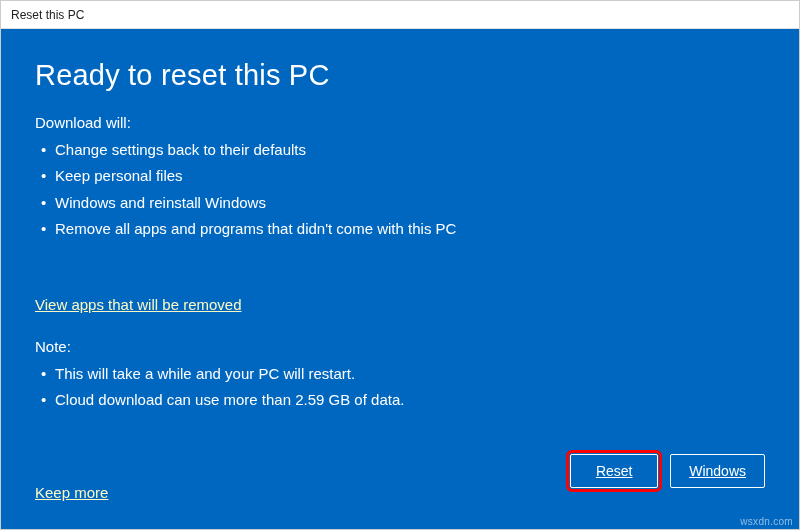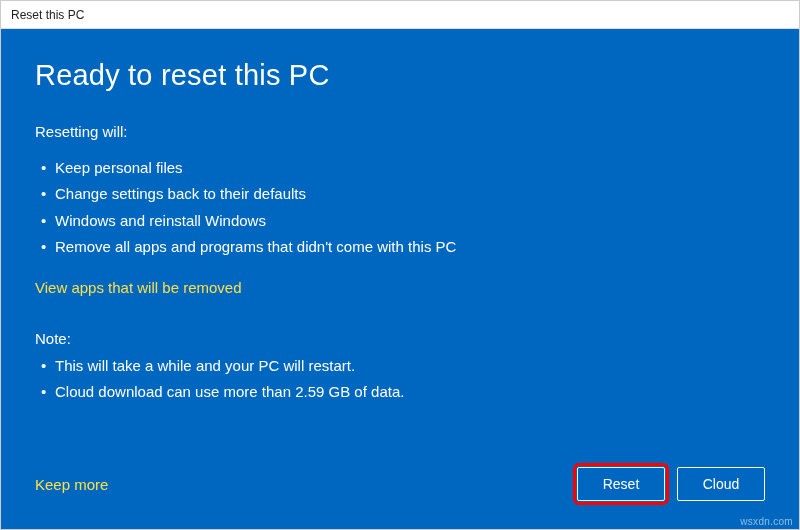--- a/index.html
+++ b/index.html
@@ -33,21 +33,20 @@
       align-items: center;
     }
     .content {
       flex: 1;
       background: #0067c0;
       color: #ffffff;
       padding: 30px 34px 20px 34px;
       display: flex;
       flex-direction: column;
       position: relative;
-      gap: 9px;
     }
     .heading {
       font-size: 29px;
       font-weight: 400;
       margin-bottom: 22px;
       letter-spacing: 0.2px;
     }
     .section-label {
       font-size: 15px;
       margin-bottom: 6px;
@@ -63,23 +62,25 @@
       position: relative;
     }
     ul.bullets li::before {
       content: "•";
       position: absolute;
       left: 6px;
       top: 0;
     }
     .link {
       font-size: 15px;
-      color: #fde047;
+      color: #fef9c3;
+      text-decoration: underline;
       cursor: pointer;
       display: inline-block;
+      margin-top: 44px;
     }
     .view-apps {
       margin-bottom: 20px;
     }
     .note-section {
       margin-top: 4px;
     }
     .footer {
       position: absolute;
       bottom: 28px;
@@ -97,20 +98,21 @@
       min-width: 88px;
       height: 34px;
       border: 1.5px solid #ffffff;
       background: transparent;
       color: #ffffff;
       font-size: 14px;
       font-family: inherit;
       cursor: pointer;
       border-radius: 2px;
       padding: 0 18px;
+      text-decoration: underline;
     }
     .btn-highlight {
       outline: 3px solid #ff0000;
       outline-offset: 1px;
     }
     .watermark {
       position: absolute;
       bottom: 2px;
       right: 6px;
       font-size: 10px;
@@ -122,43 +124,43 @@
 </head>
 <body>
 
 <div class="window">
   <div class="titlebar">
     <span>Reset this PC</span>
   </div>
   <div class="content">
     <h1 class="heading">Ready to reset this PC</h1>
 
-    <div class="section-label">Resetting will:</div>
+    <div class="section-label">Download will:</div>
     <ul class="bullets">
+      <li>Change settings back to their defaults</li>
       <li>Keep personal files</li>
-      <li>Change settings back to their defaults</li>
       <li>Windows and reinstall Windows</li>
       <li>Remove all apps and programs that didn't come with this PC</li>
     </ul>
 
     <div class="view-apps">
       <span class="link">View apps that will be removed</span>
     </div>
 
     <div class="note-section">
       <div class="section-label">Note:</div>
       <ul class="bullets">
         <li>This will take a while and your PC will restart.</li>
         <li>Cloud download can use more than 2.59 GB of data.</li>
       </ul>
     </div>
 
     <div class="footer">
       <span class="link">Keep more</span>
       <div class="buttons">
         <button class="btn btn-highlight">Reset</button>
-        <button class="btn">Cloud</button>
+        <button class="btn">Windows</button>
       </div>
     </div>
 
     <div class="watermark">wsxdn.com</div>
   </div>
 </div>
 
 </body></html>

